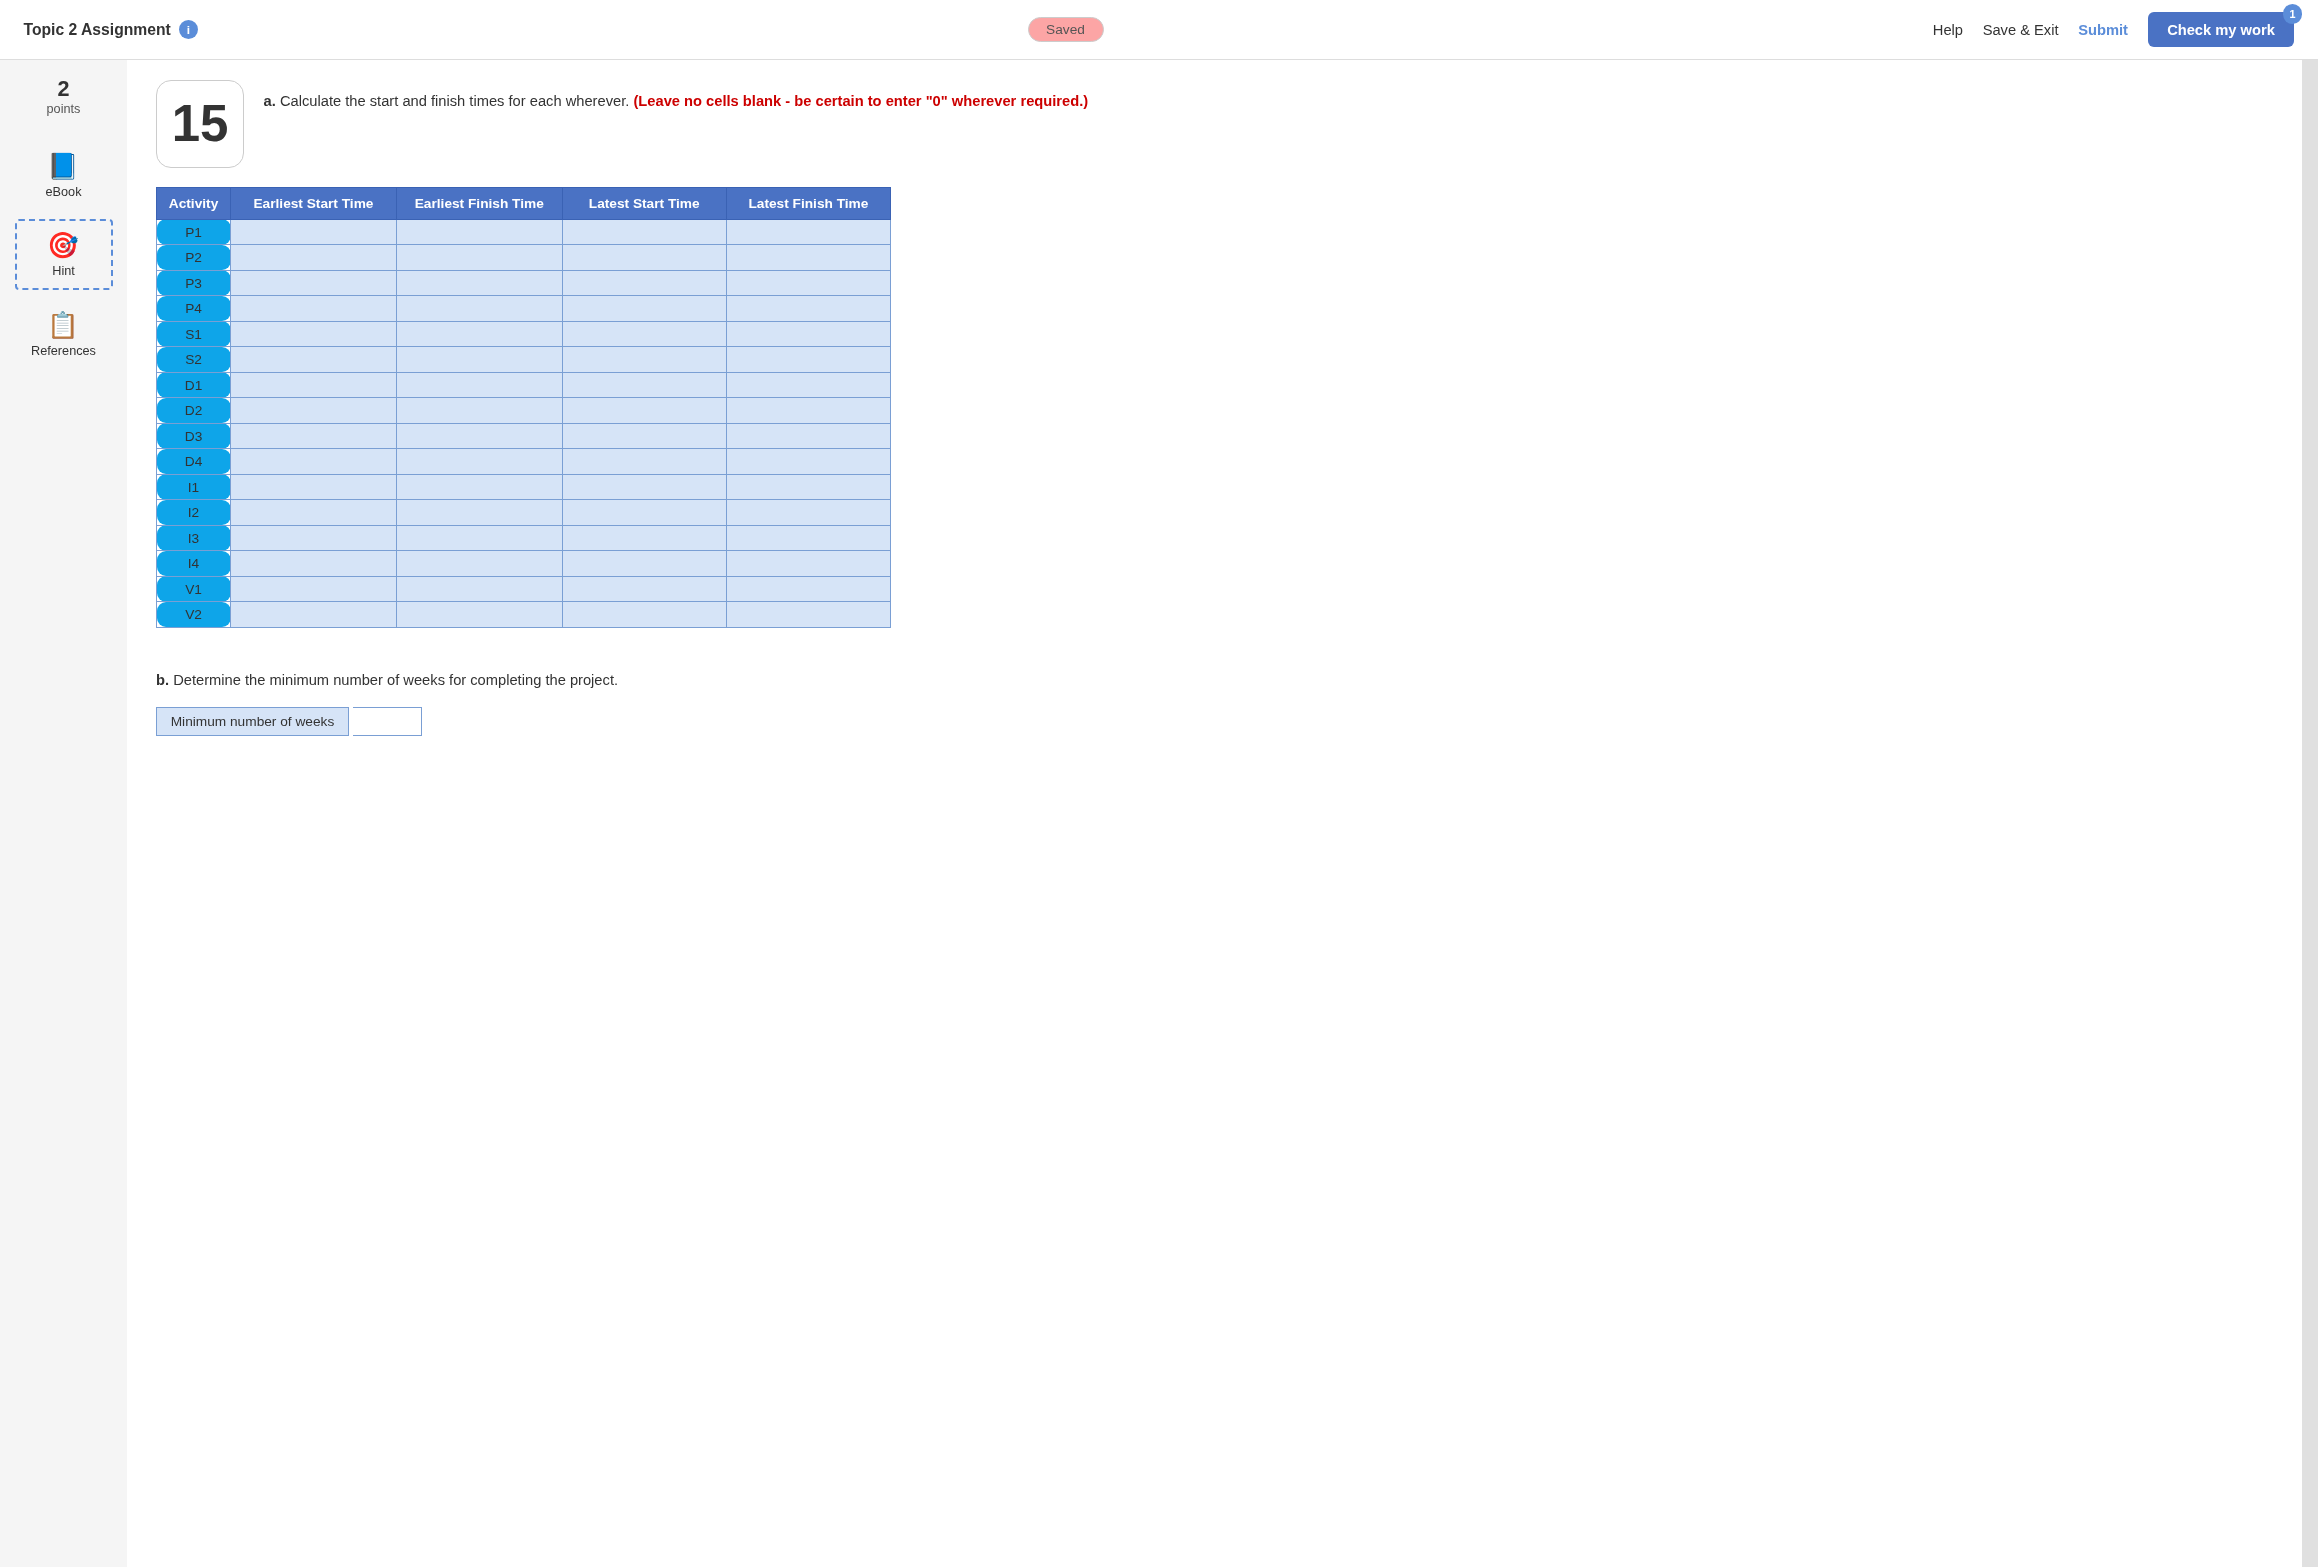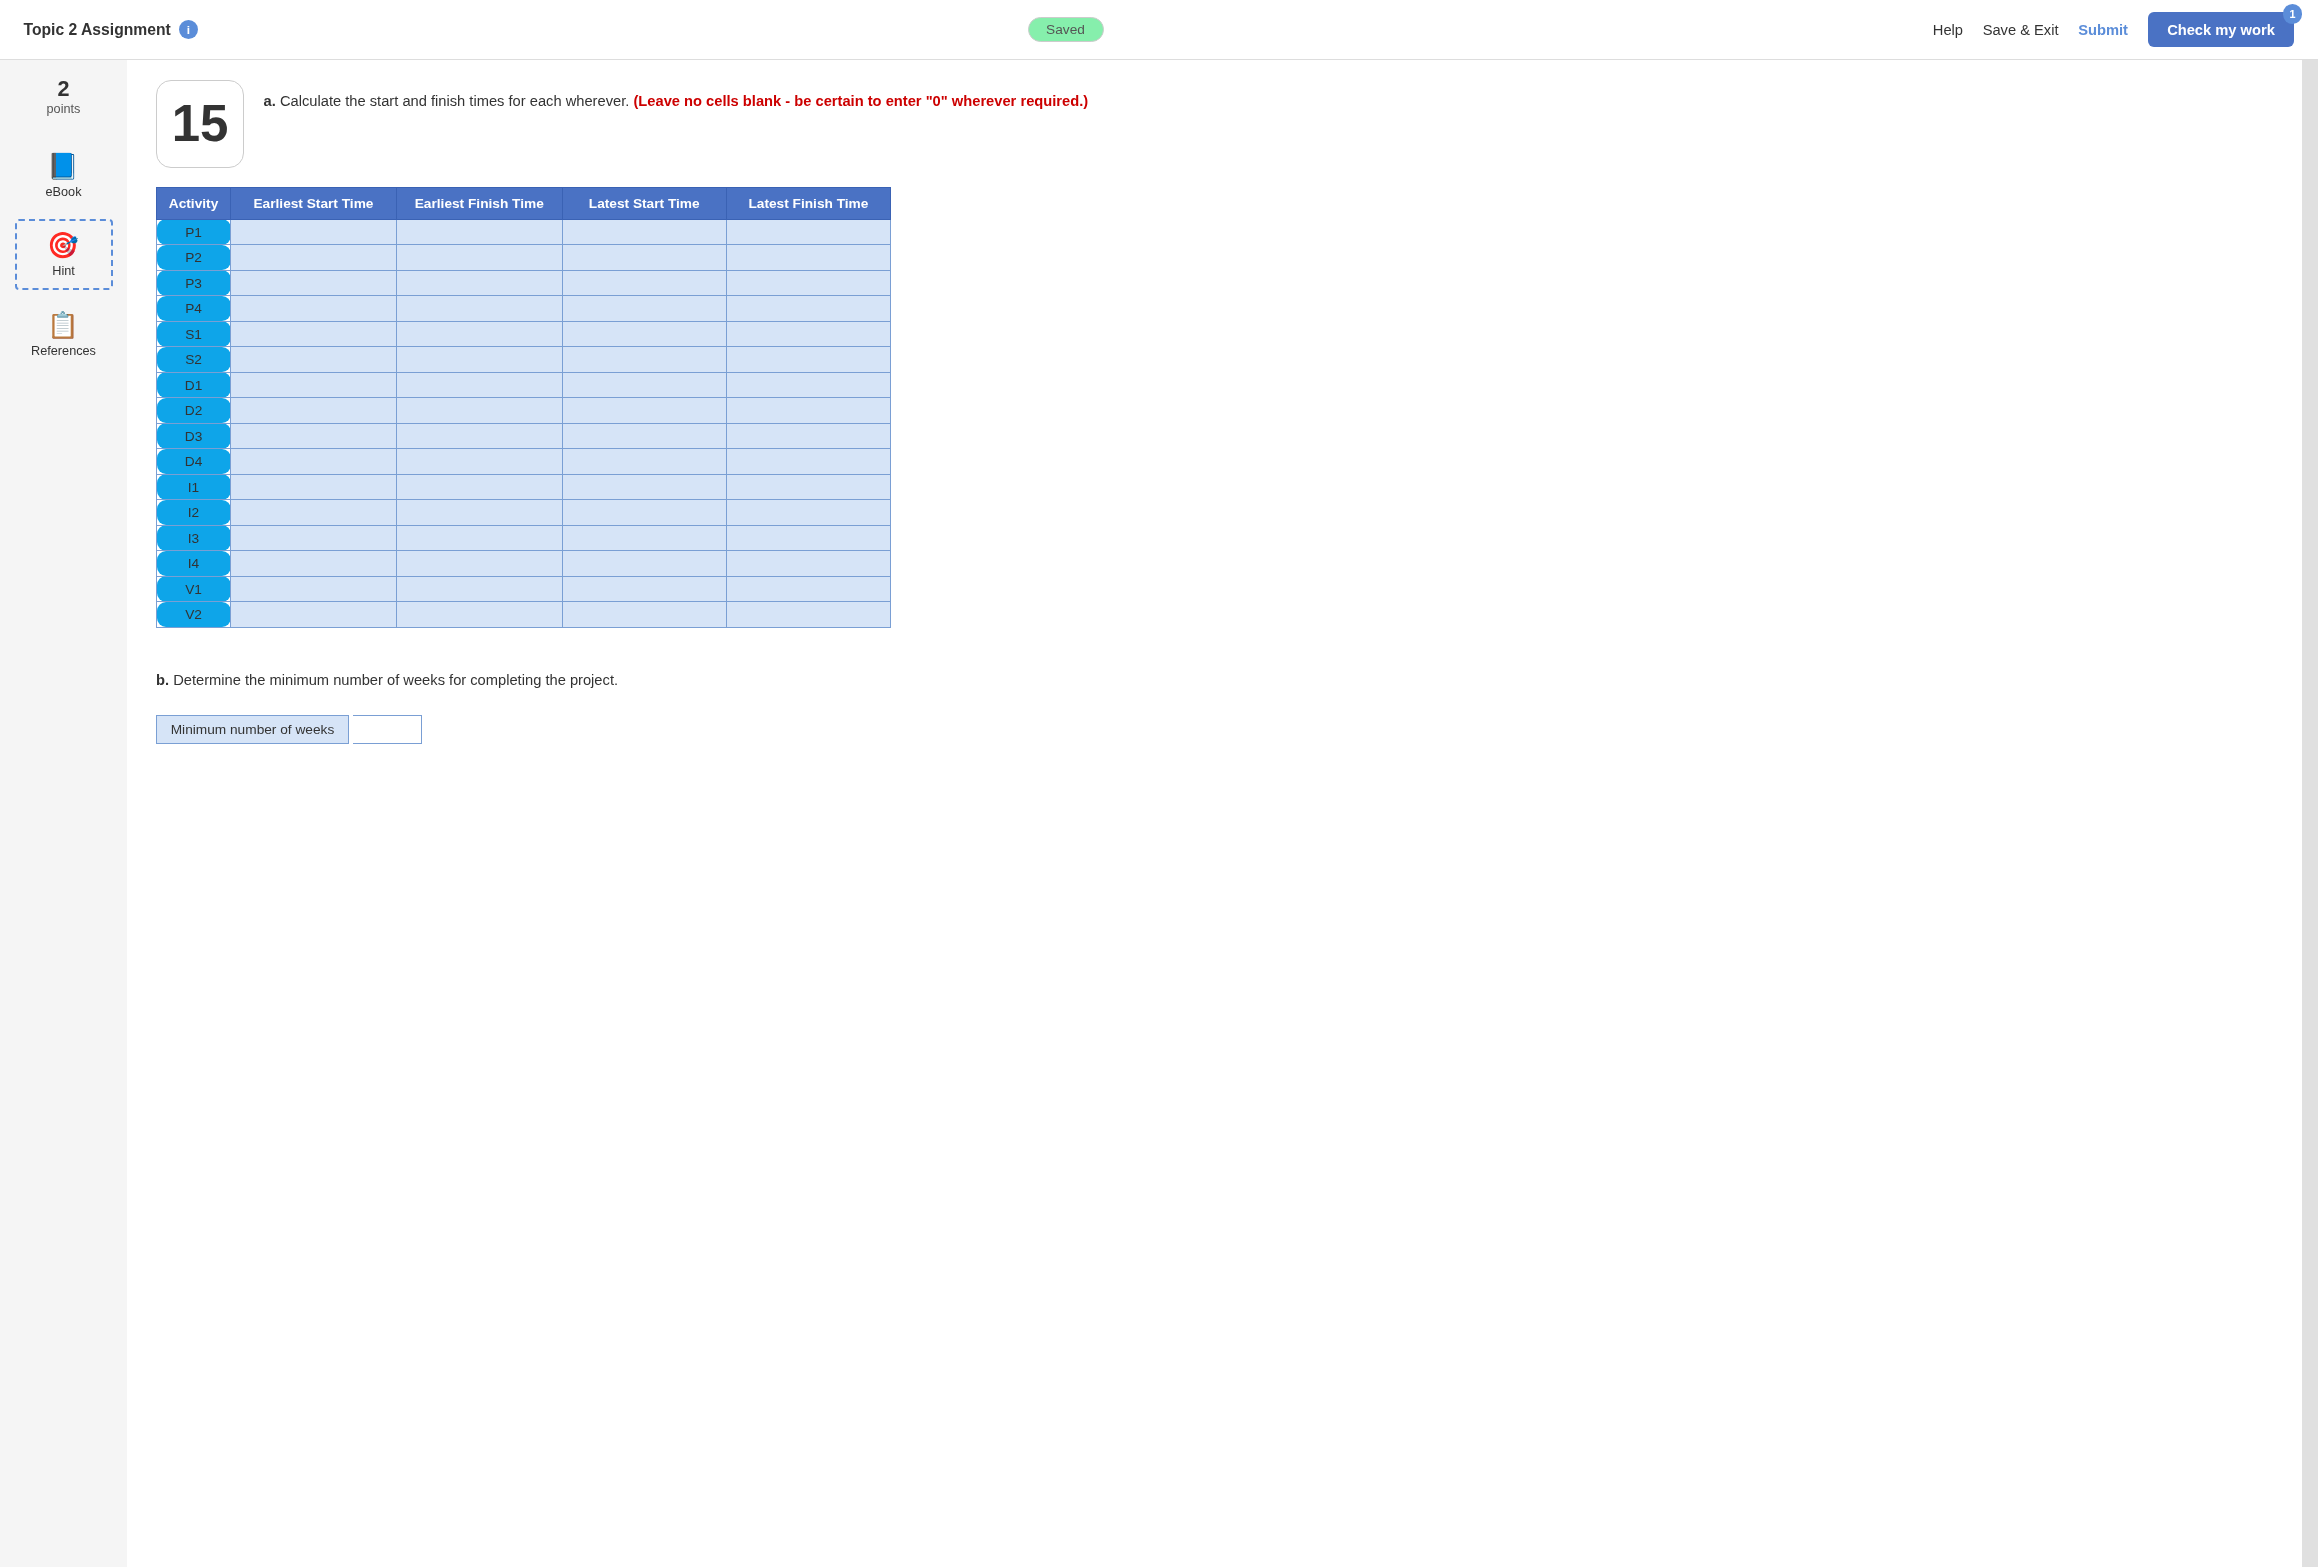--- a/index.html
+++ b/index.html
@@ -36,21 +36,21 @@
       border-radius: 50%;
       display: inline-flex;
       align-items: center;
       justify-content: center;
       color: #fff;
       font-size: 11.8px;
       font-weight: bold;
       cursor: pointer;
     }
     .saved-badge {
-      background: #86efac;
+      background: #fca5a5;
       border: 1px solid #ccc;
       border-radius: 19.6px;
       padding: 3.9px 17.6px;
       font-size: 13.7px;
       color: #555;
     }
     .header-right {
       display: flex;
       align-items: center;
       gap: 19.6px;
@@ -247,21 +247,21 @@
       padding: 2px 3.9px;
     }
 
     
     .part-b {
       margin-top: 29px;
     }
     .part-b-label {
       font-size: 14.7px;
       color: #333;
-      margin-bottom: 27px;
+      margin-bottom: 19px;
     }
     .minimum-weeks-row {
       display: flex;
       align-items: center;
       gap: 4px;
     }
     .min-weeks-label {
       background: #d6e4f7;
       border: 1px solid #7a9fd4;
       padding: 5.9px 13.7px;

